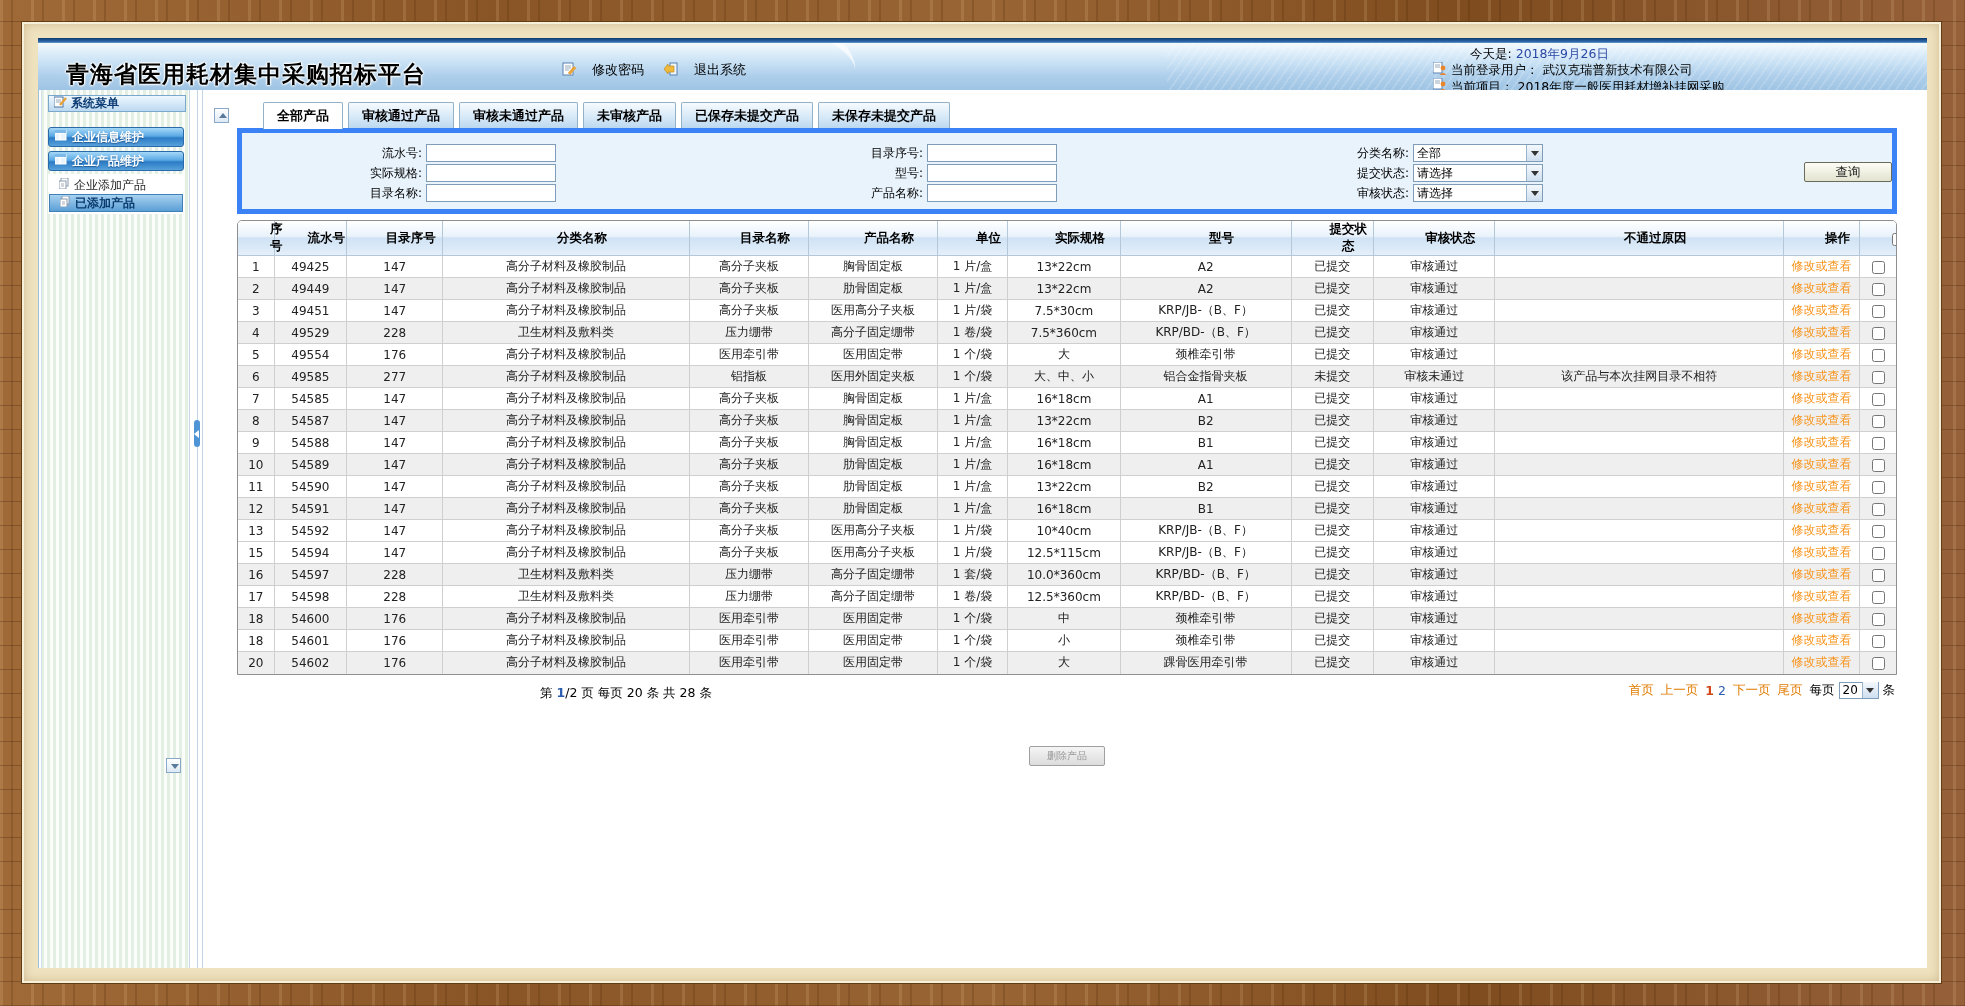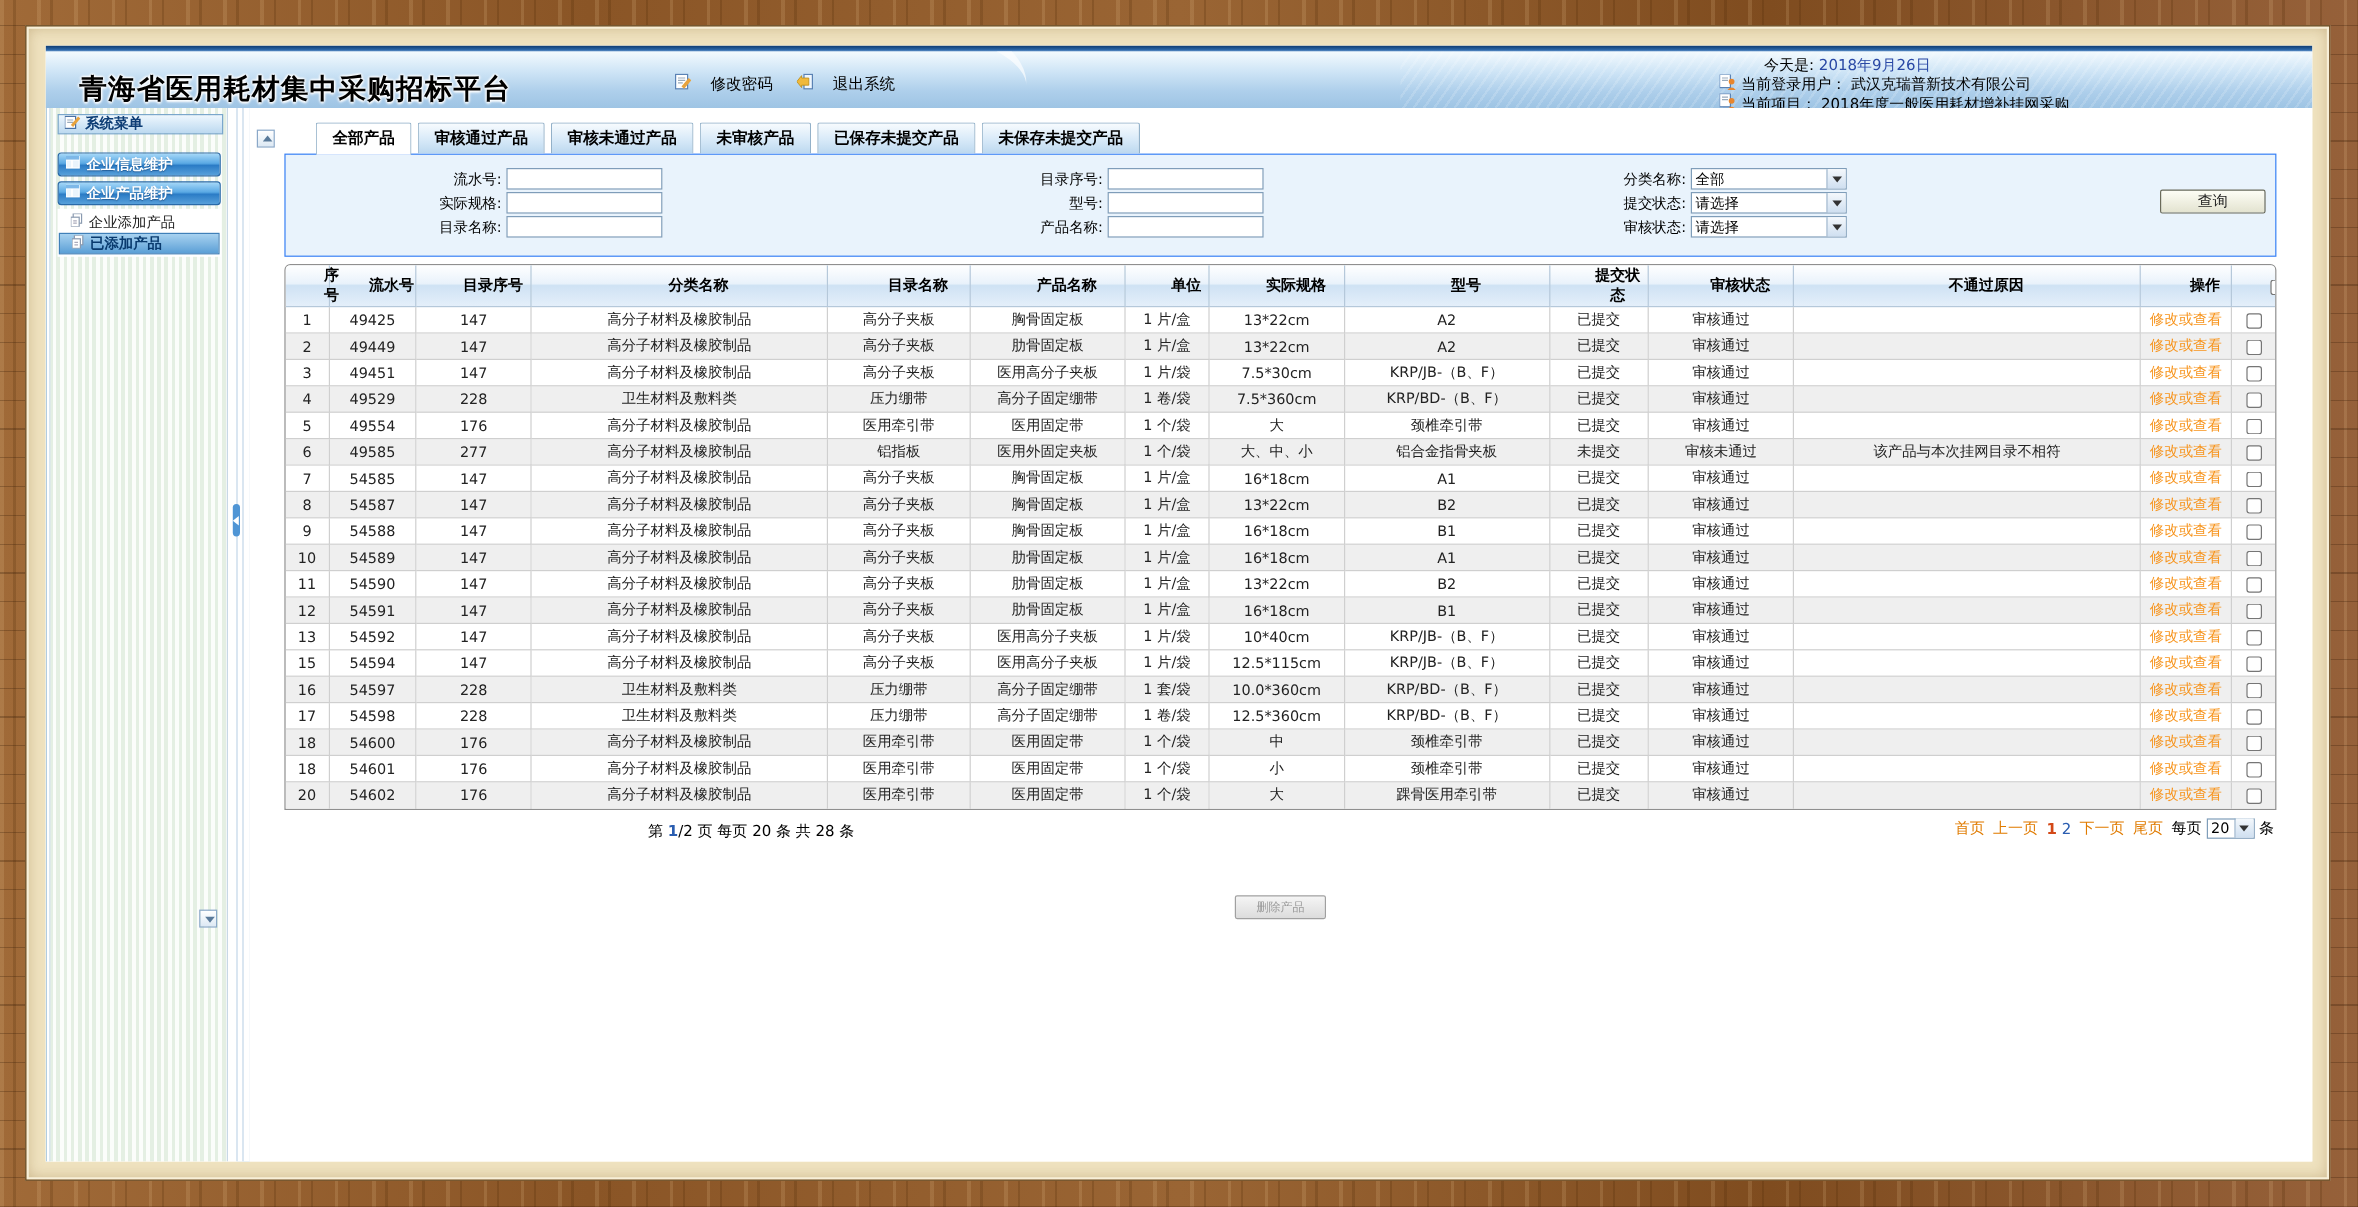--- a/index.html
+++ b/index.html
@@ -71,21 +71,21 @@
   .scroll-up { position:absolute; left:6px; top:18px; width:15px; height:15px;
     background:linear-gradient(#ffffff,#dde9f4); border:1px solid #8aa8c8; cursor:pointer; }
   .main-inner { position:absolute; left:29px; top:12px; width:1660px; }
   
   .tabs { display:flex; gap:5px; margin-left:26px; height:26px; position:relative; z-index:2; }
   .tab { padding:0 13px; line-height:25px; font-size:13px; font-weight:bold; cursor:pointer;
     background:linear-gradient(180deg,#f7fbfe,#d7e9f8 55%,#bcd8ef);
     border:1px solid #93b1c9; border-bottom:none; border-radius:2px 2px 0 0; }
   .tab.active { background:#fff; position:relative; margin-bottom:-1px; padding-bottom:1px; }
   
-  .panel { position:relative; height:86px; background:#e9f3fc; border:1px solid #3b82f6; }
+  .panel { position:relative; height:86px; background:#e9f3fc; border:5px solid #3b82f6; }
   .f { position:absolute; height:18px; display:flex; align-items:center; }
   .f label { display:block; text-align:right; font-size:12px; padding-right:4px; }
   .r1 { top:11px; } .r2 { top:31px; } .r3 { top:51px; }
   .c1 { left:0; } .c1 label { width:184px; }
   .c2 { left:505px; } .c2 label { width:180px; }
   .c3 { left:985px; } .c3 label { width:186px; }
   .f input { width:130px; height:18px; border:1px solid #7f9db9; background:#fff; font-size:12px; padding:0 3px; }
   .sel { width:130px; height:18px; border:1px solid #7f9db9; background:#fff; display:flex;
     align-items:center; cursor:pointer; position:relative; font-size:12px; }
   .sel .val { flex:1; padding-left:3px; overflow:hidden; white-space:nowrap; }

